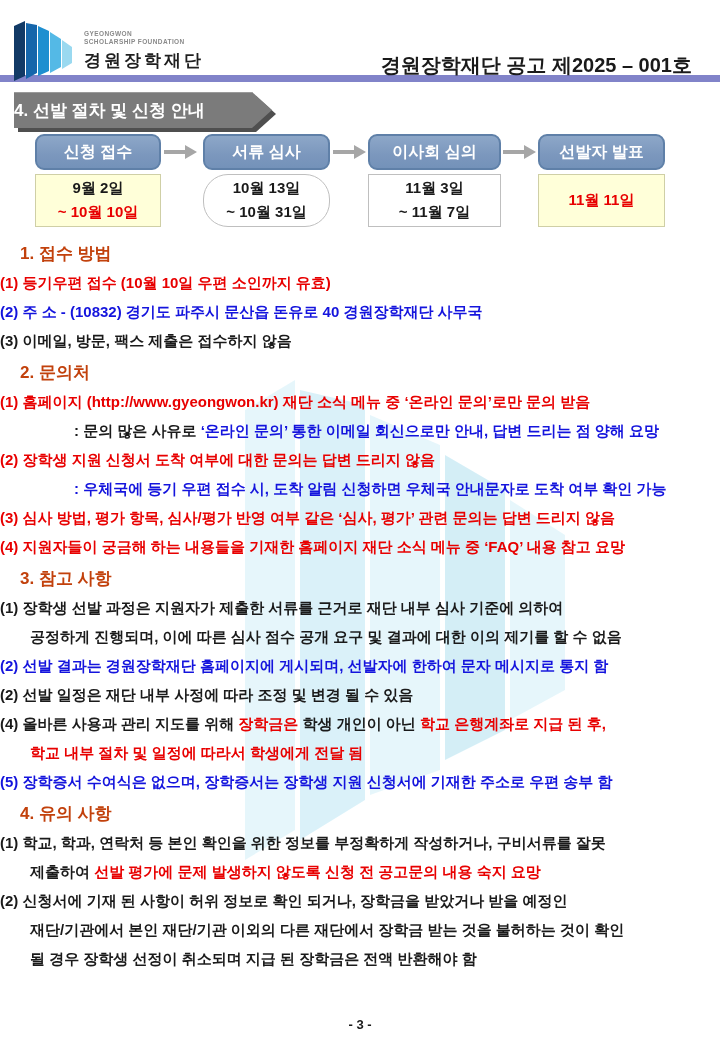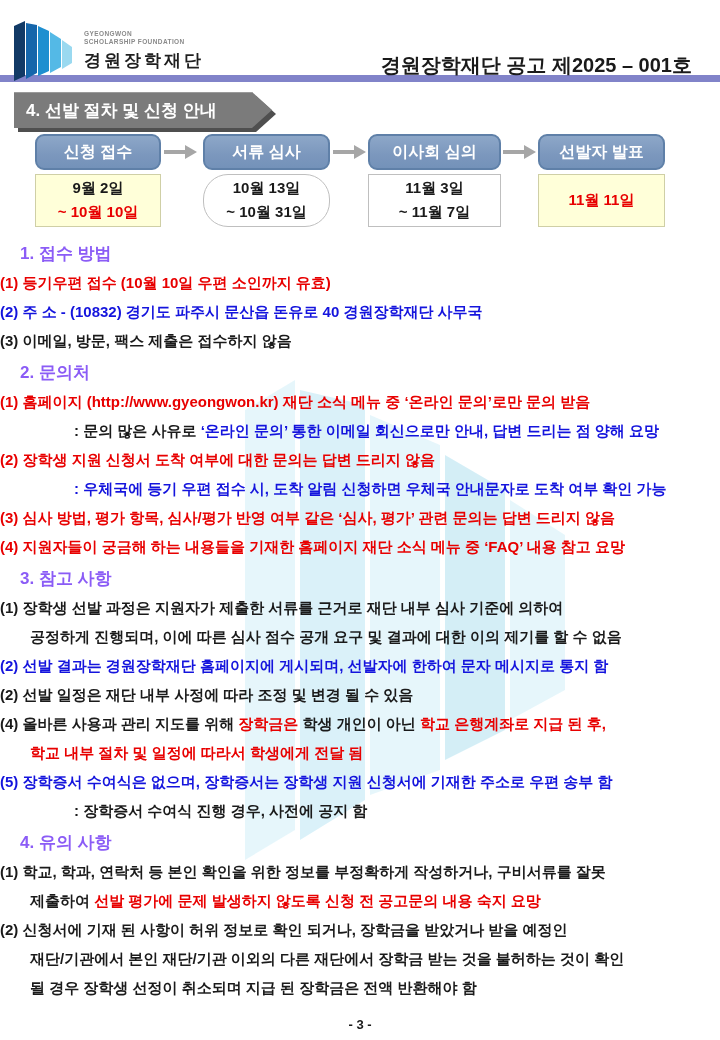--- a/index.html
+++ b/index.html
@@ -19,41 +19,41 @@
   .doc-number{position:absolute;right:16px;top:40px;font-size:20px;color:#1a1a1a;}
 
   .divider{position:absolute;left:0;top:75px;width:720px;height:7px;background:#8183c9;z-index:1;}
 
   
   .banner-wrap{position:absolute;left:14px;top:92px;width:258px;height:36px;z-index:2;}
   .banner-shadow{position:absolute;left:4px;top:4px;width:100%;height:100%;background:#4f4f4f;
     clip-path:polygon(0 0,calc(100% - 20px) 0,100% 50%,calc(100% - 20px) 100%,0 100%);}
   .banner{position:absolute;left:0;top:0;width:100%;height:100%;background:#7b7b7b;
     clip-path:polygon(0 0,calc(100% - 20px) 0,100% 50%,calc(100% - 20px) 100%,0 100%);
-    color:#fff;font-size:17px;display:flex;align-items:center;padding-left:12px;box-sizing:border-box;
+    color:#fff;font-size:17px;display:flex;align-items:center;box-sizing:border-box;
     border-top:1px solid #9a9a9a;}
 
   
   .flow{position:absolute;left:0;top:134px;width:720px;height:96px;z-index:2;}
   .step-box{position:absolute;top:0;height:36px;border:2px solid #5f80a8;border-radius:9px;
     background:linear-gradient(180deg,#8da7c8 0%,#7b97bd 60%,#7492b9 100%);
     color:#ffffff;font-size:16px;display:flex;align-items:center;justify-content:center;box-sizing:border-box;}
   .date-box{position:absolute;top:40px;height:53px;border:1px solid #bfbfbf;background:#ffffff;
     display:flex;flex-direction:column;align-items:center;justify-content:center;box-sizing:border-box;
     font-size:15px;gap:5px;}
   .date-box.hl{background:#ffffd9;border-color:#cfcfa6;}
   .flow-arrow{position:absolute;top:14px;width:34px;height:8px;}
   .flow-arrow .bar{position:absolute;left:0;top:2px;width:22px;height:4px;background:#a6a6a6;}
   .flow-arrow .head{position:absolute;left:21px;top:-3px;width:0;height:0;
     border-left:12px solid #a6a6a6;border-top:7px solid transparent;border-bottom:7px solid transparent;}
   .c-k{color:#1a1a1a;} .c-r{color:#e80000;} .c-b{color:#1414dd;}
 
   
   .content{position:absolute;left:0;top:236px;width:720px;z-index:2;}
-  .sec-title{font-size:17px;color:#8b5cf6;padding-left:20px;height:28px;line-height:28px;margin-top:4px;}
+  .sec-title{font-size:17px;color:#c2410c;padding-left:20px;height:28px;line-height:28px;margin-top:4px;}
   .line{font-size:15px;height:29px;line-height:29px;white-space:nowrap;}
   .ind-item{}
   .ind-sub{padding-left:74px;}
   .ind-cont{padding-left:30px;}
 
   .footer{position:absolute;left:0;bottom:8px;width:720px;text-align:center;font-size:13px;color:#1a1a1a;z-index:2;}
 </style>
 </head>
 <body>
 
@@ -139,21 +139,20 @@
       <div class="line ind-item"><span class="c-r">(3) 심사 방법, 평가 항목, 심사/평가 반영 여부 같은 ‘심사, 평가’ 관련 문의는 답변 드리지 않음</span></div>
       <div class="line ind-item"><span class="c-r">(4) 지원자들이 궁금해 하는 내용들을 기재한 홈페이지 재단 소식 메뉴 중 ‘FAQ’ 내용 참고 요망</span></div>
       <div class="sec-title">3. 참고 사항</div>
       <div class="line ind-item"><span class="c-k">(1) 장학생 선발 과정은 지원자가 제출한 서류를 근거로 재단 내부 심사 기준에 의하여</span></div>
       <div class="line ind-cont"><span class="c-k">공정하게 진행되며, 이에 따른 심사 점수 공개 요구 및 결과에 대한 이의 제기를 할 수 없음</span></div>
       <div class="line ind-item"><span class="c-b">(2) 선발 결과는 경원장학재단 홈페이지에 게시되며, 선발자에 한하여 문자 메시지로 통지 함</span></div>
       <div class="line ind-item"><span class="c-k">(2) 선발 일정은 재단 내부 사정에 따라 조정 및 변경 될 수 있음</span></div>
       <div class="line ind-item"><span class="c-k">(4) 올바른 사용과 관리 지도를 위해 </span><span class="c-r">장학금은 </span><span class="c-k">학생 개인이 아닌 </span><span class="c-r">학교 은행계좌로 지급 된 후,</span></div>
       <div class="line ind-cont"><span class="c-r">학교 내부 절차 및 일정에 따라서 학생에게 전달 됨</span></div>
       <div class="line ind-item"><span class="c-b">(5) 장학증서 수여식은 없으며, 장학증서는 장학생 지원 신청서에 기재한 주소로 우편 송부 함</span></div>
-      <div class="line ind-sub"><span class="c-k">: 장학증서 수여식 진행 경우, 사전에 공지 함</span></div>
       <div class="sec-title">4. 유의 사항</div>
       <div class="line ind-item"><span class="c-k">(1) 학교, 학과, 연락처 등 본인 확인을 위한 정보를 부정확하게 작성하거나, 구비서류를 잘못</span></div>
       <div class="line ind-cont"><span class="c-k">제출하여 </span><span class="c-r">선발 평가에 문제 발생하지 않도록 신청 전 공고문의 내용 숙지 요망</span></div>
       <div class="line ind-item"><span class="c-k">(2) 신청서에 기재 된 사항이 허위 정보로 확인 되거나, 장학금을 받았거나 받을 예정인</span></div>
       <div class="line ind-cont"><span class="c-k">재단/기관에서 본인 재단/기관 이외의 다른 재단에서 장학금 받는 것을 불허하는 것이 확인</span></div>
       <div class="line ind-cont"><span class="c-k">될 경우 장학생 선정이 취소되며 지급 된 장학금은 전액 반환해야 함</span></div>
     </div>
 
   <div class="footer">- 3 -</div>
 </div>

